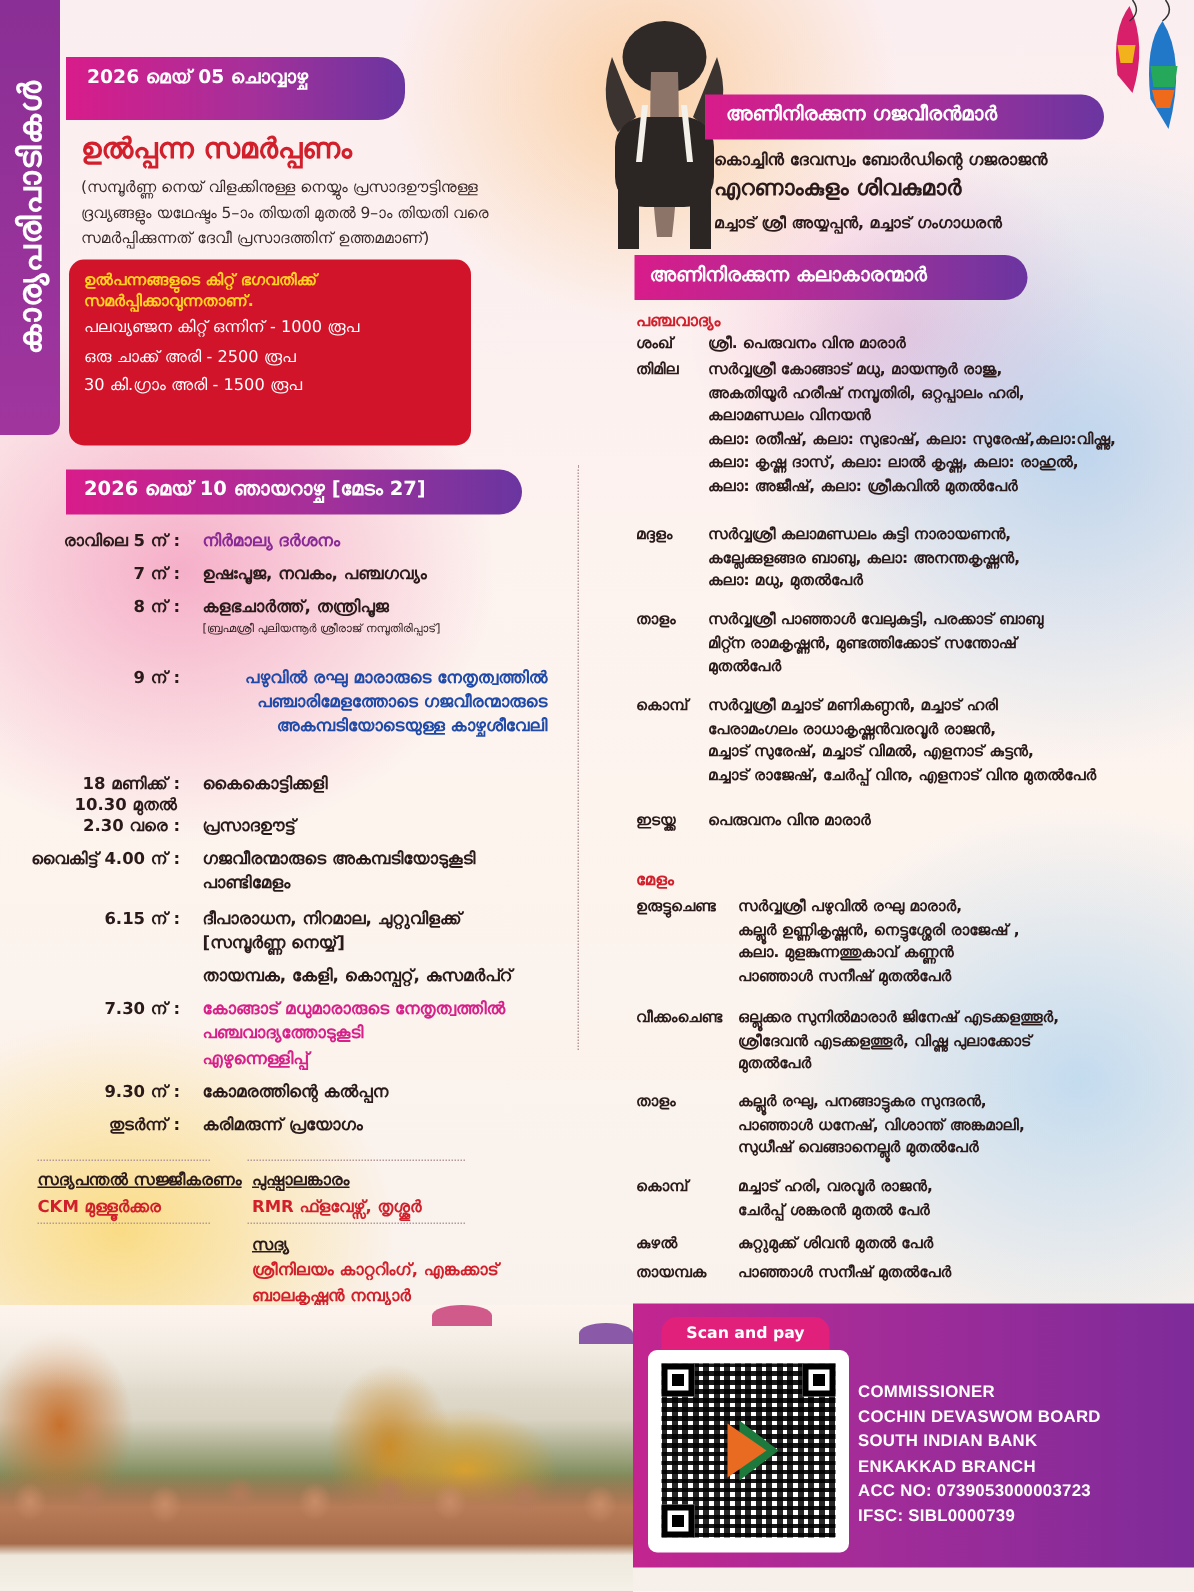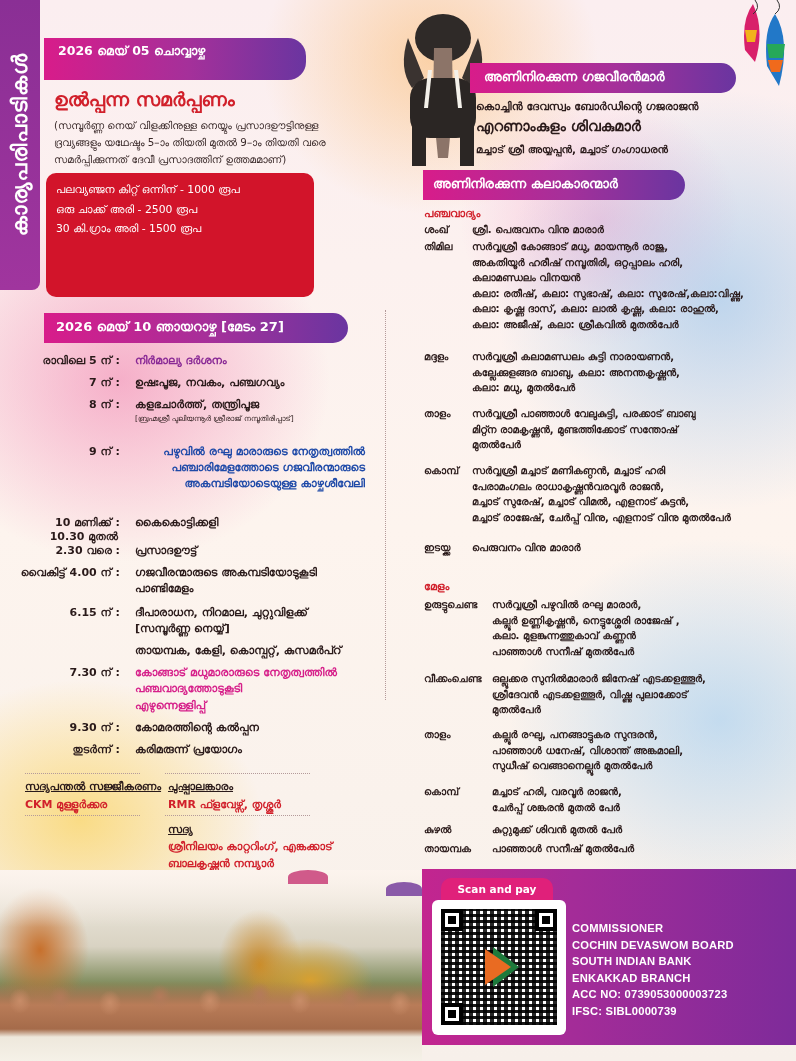--- a/index.html
+++ b/index.html
@@ -30,21 +30,21 @@
     font-family: "DejaVu Sans", sans-serif;
   }
 
   .pill {
     position: absolute; color: #fff; font-weight: bold;
     background: linear-gradient(90deg, #d81c8a 0%, #a5309a 55%, #6a35a0 100%);
     border-radius: 0 18px 18px 0;
     font-family: "DejaVu Sans", sans-serif;
   }
 
-  .pill-1 { left: 44px; top: 38px; width: 262px; height: 42px; padding: 4px 0 18px 14px; font-size: 12.5px; line-height: 17px; }
+  .pill-1 { left: 44px; top: 38px; width: 226px; height: 42px; padding: 4px 0 18px 14px; font-size: 12.5px; line-height: 17px; }
   .heading-red { position: absolute; left: 54px; top: 88px; color: #d1202b; font-weight: bold; font-size: 19px; }
   .note { position: absolute; left: 54px; top: 117px; width: 300px; color: #3a2a2a; font-size: 10.3px; line-height: 17px; }
 
   .kit-box {
     position: absolute; left: 46px; top: 173px; width: 268px; height: 124px;
     background: #d2142a; border-radius: 10px; padding: 7px 10px 0 10px;
   }
   .kit-box .kit-head { color: #ffd21f; font-weight: bold; font-size: 10.5px; line-height: 14px; }
   .kit-box .kit-item { color: #fff; font-size: 10.8px; line-height: 19.5px; font-weight: normal; }
 
@@ -132,20 +132,21 @@
   <span>കാര്യപരിപാടികൾ</span>
 </div>
 
 <div class="pill pill-1">
   <div>2026 മെയ് 05 ചൊവ്വാഴ്ച</div>
 </div>
 <div class="heading-red">ഉൽപ്പന്ന സമർപ്പണം</div>
 <div class="note">(സമ്പൂർണ്ണ നെയ് വിളക്കിനുള്ള നെയ്യും പ്രസാദഊട്ടിനുള്ള ദ്രവ്യങ്ങളും യഥേഷ്ടം 5–ാം തിയതി മുതൽ 9–ാം തിയതി വരെ സമർപ്പിക്കുന്നത് ദേവീ പ്രസാദത്തിന് ഉത്തമമാണ്)</div>
 
 <div class="kit-box">
+  <div class="kit-head">ഉൽപന്നങ്ങളുടെ കിറ്റ് ഭഗവതിക്ക് സമർപ്പിക്കാവുന്നതാണ്.</div>
   <div class="kit-item">പലവ്യഞ്ജന കിറ്റ് ഒന്നിന്  - 1000 രൂപ</div>
   <div class="kit-item">ഒരു ചാക്ക് അരി  - 2500 രൂപ</div>
   <div class="kit-item">30 കി.ഗ്രാം അരി  - 1500 രൂപ</div>
 </div>
 
 <div class="pill pill-2">
   <span>2026 മെയ് 10 ഞായറാഴ്ച [മേടം 27]</span>
 </div>
 
 <div class="schedule">
@@ -162,21 +163,21 @@
     <span class="sevent">
       <span>കളഭചാർത്ത്, തന്ത്രിപൂജ</span>
       <span class="sub">[ബ്രഹ്മശ്രീ പുലിയന്നൂർ ശ്രീരാജ് നമ്പൂതിരിപ്പാട്]</span>
     </span>
   </div>
   <div class="srow" style="top:95px">
     <span class="stime">9 ന് :</span>
     <span class="sevent blue" style="width:230px">പഴുവിൽ രഘു മാരാരുടെ നേതൃത്വത്തിൽ പഞ്ചാരിമേളത്തോടെ ഗജവീരന്മാരുടെ അകമ്പടിയോടെയുള്ള കാഴ്ചശീവേലി</span>
   </div>
   <div class="srow" style="top:166px">
-    <span class="stime">10 മണിക്ക് :</span>
+    <span class="stime">18 മണിക്ക് :</span>
     <span class="sevent">കൈകൊട്ടിക്കളി</span>
   </div>
   <div class="srow" style="top:180px">
     <span class="stime" style="right:272px">10.30 മുതൽ</span>
   </div>
   <div class="srow" style="top:194px">
     <span class="stime">2.30 വരെ :</span>
     <span class="sevent">പ്രസാദഊട്ട്</span>
   </div>
   <div class="srow" style="top:216px">

